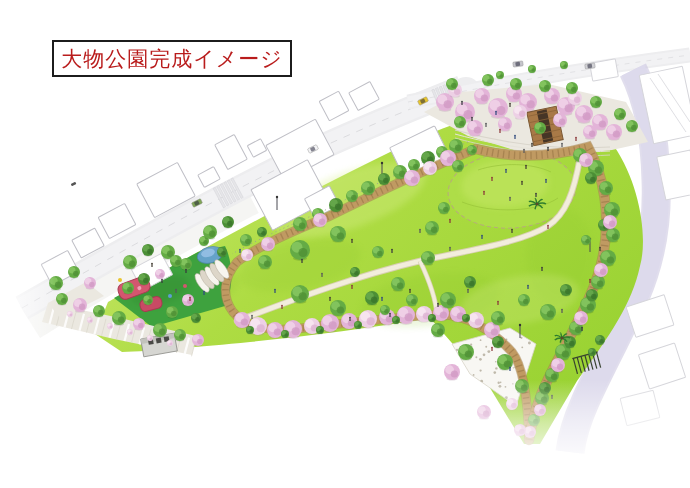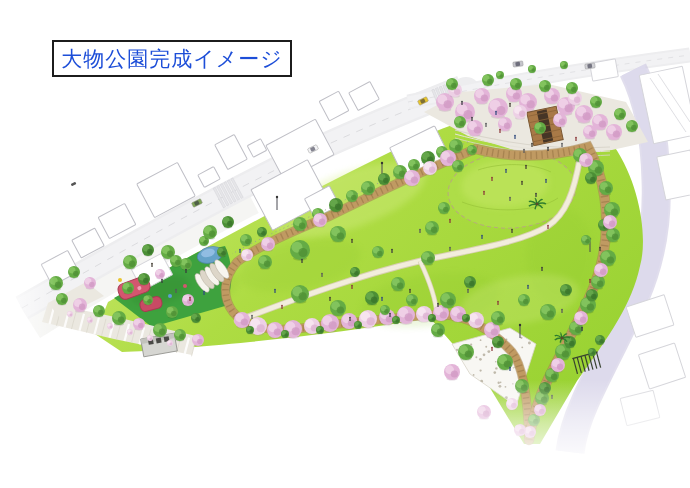--- a/index.html
+++ b/index.html
@@ -2,21 +2,21 @@
 <html><head>
 <meta charset="utf-8">
 <style>
   html,body{margin:0;padding:0;background:#fff;}
   #page{position:relative;width:690px;height:488px;background:#ffffff;overflow:hidden;
         font-family:"Liberation Sans","DejaVu Sans",sans-serif;}
   #scene{position:absolute;left:0;top:0;}
   #title-box{position:absolute;left:52px;top:40px;width:236px;height:33px;
              background:#ffffff;border:2px solid #1c1c1c;display:flex;
              align-items:center;justify-content:center;z-index:10;}
-  #title-box span{font-size:21px;color:#1d4ed8;letter-spacing:1px;white-space:nowrap;}
+  #title-box span{font-size:21px;color:#b91c1c;letter-spacing:1px;white-space:nowrap;}
 </style>
 </head>
 <body>
 
 <div id="page">
   <div id="title-box">
     <span>大物公園完成イメージ</span>
   </div>
   <svg id="scene" width="690" height="488" viewBox="0 0 690 488">
     <defs>

